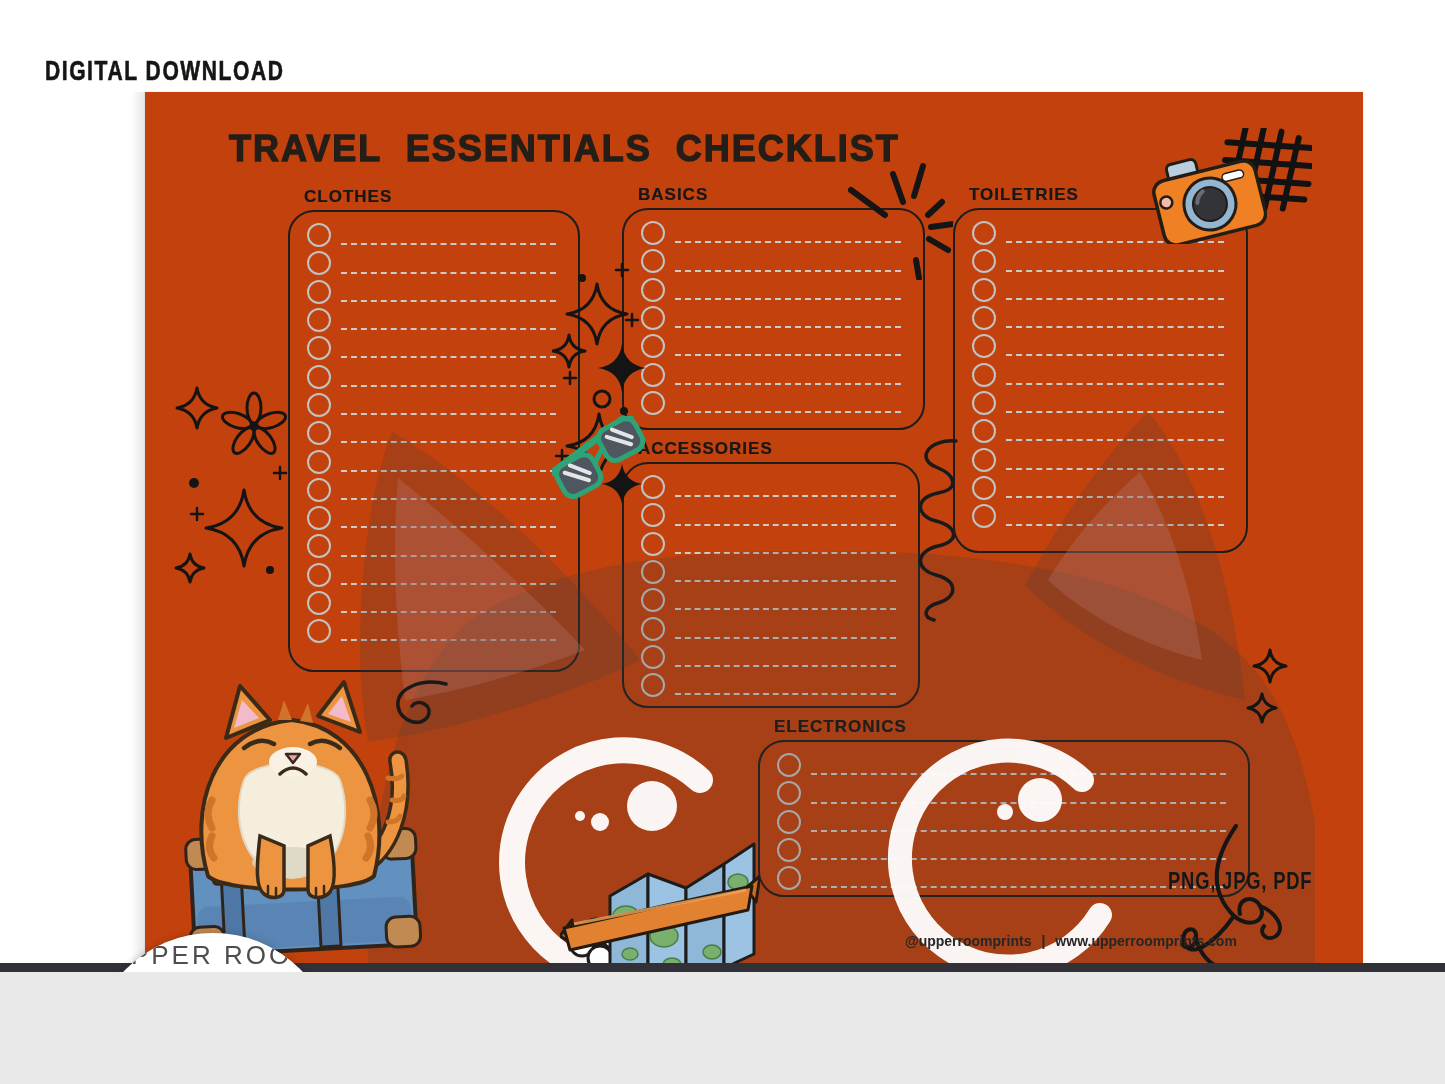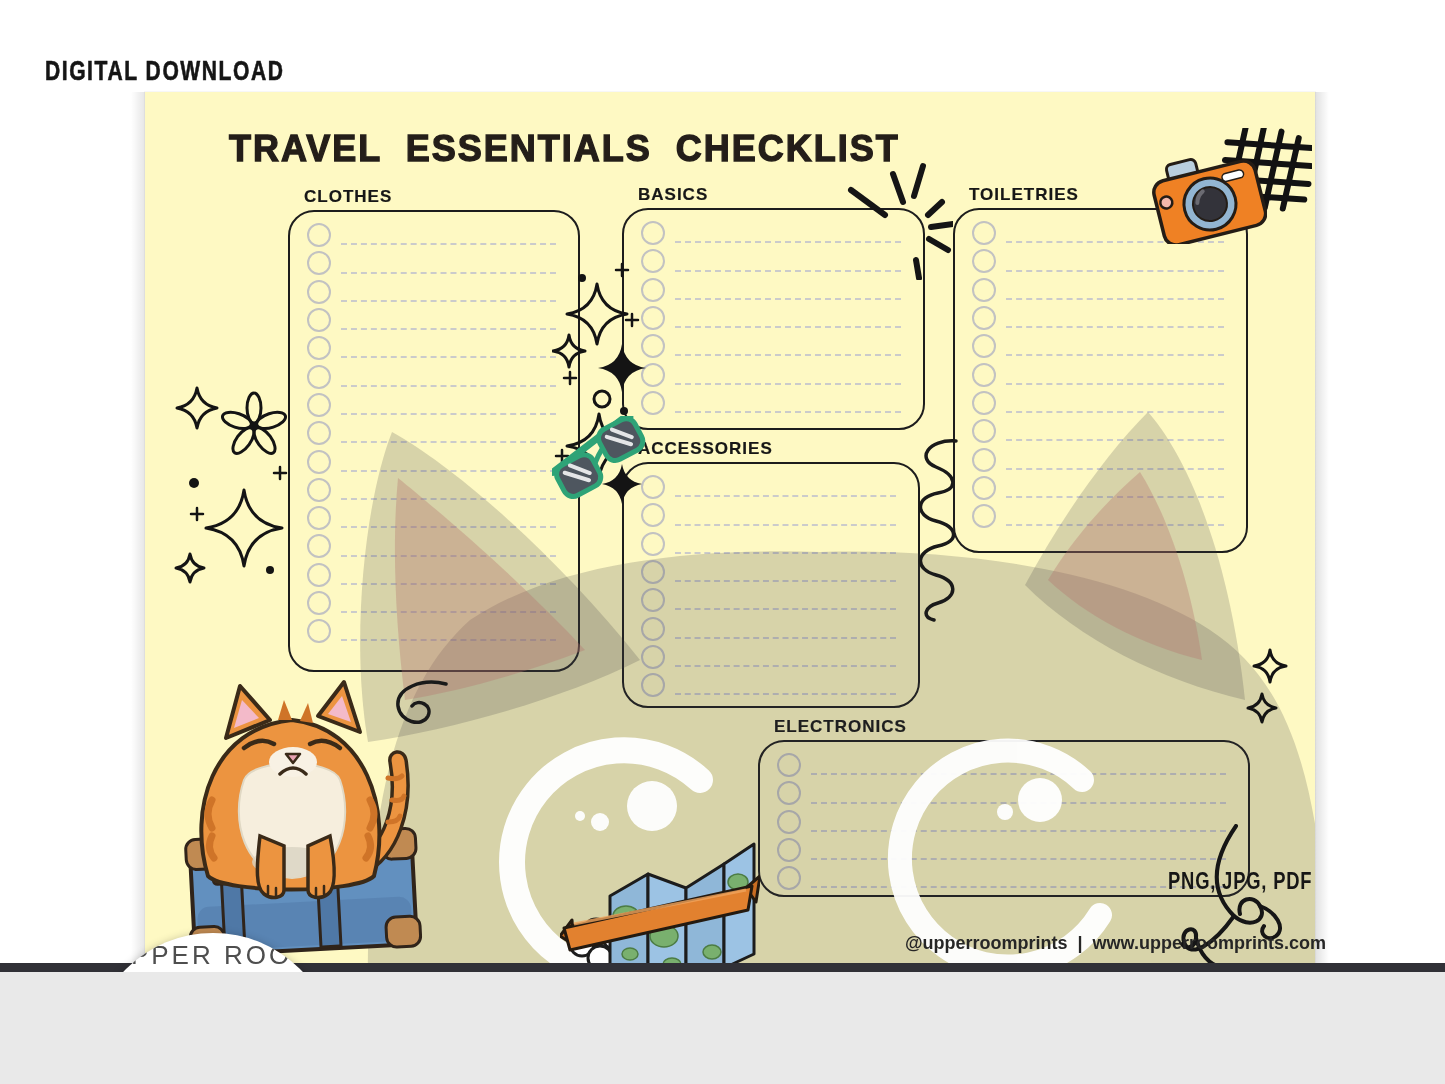--- a/index.html
+++ b/index.html
@@ -3,39 +3,39 @@
 <meta charset="utf-8">
 <style>
   html,body{margin:0;padding:0;background:#e9e9e9;}
   #canvas{position:relative;width:1445px;height:972px;overflow:hidden;background:#ffffff;
           font-family:"Liberation Sans",sans-serif;}
   
   .digital-badge{position:absolute;left:45px;top:56px;z-index:3;
     font-weight:bold;font-size:27px;letter-spacing:2px;color:#151515;
     transform:scaleX(0.78);transform-origin:left center;-webkit-text-stroke:0.6px #151515;}
   
-  .page{position:absolute;left:145px;top:92px;width:1170px;height:871px;background:#fef9c3;z-index:1;
-        box-shadow:0 0 0 1px rgba(0,0,0,0.03);}
+  .page{position:absolute;left:145px;top:92px;width:1170px;height:871px;background:#c2410c;z-index:1;
+        box-shadow:0 0 0 1px rgba(0,0,0,0.03);padding-left:48px;}
   .edge-shadow{position:absolute;top:92px;width:14px;height:871px;z-index:0;}
   .edge-shadow.left{left:131px;background:linear-gradient(to left,rgba(0,0,0,0.10),rgba(0,0,0,0));}
   .edge-shadow.right{left:1315px;background:linear-gradient(to right,rgba(0,0,0,0.12),rgba(0,0,0,0));}
   .page-title{position:absolute;left:84px;top:36px;font-size:36px;font-weight:bold;color:#241e19;
     letter-spacing:2px;word-spacing:12px;-webkit-text-stroke:1.3px #241e19;}
   
   .sec{position:absolute;left:var(--x);top:var(--y);width:var(--w);height:var(--h);}
   .sec-box{position:absolute;inset:0;border:2.5px solid #1d1d1d;border-radius:26px;background:transparent;}
   .sec-h{position:absolute;top:-30px;left:16px;font-size:24px;font-weight:bold;color:#171717;
     font-variant:small-caps;text-transform:lowercase;letter-spacing:1px;-webkit-text-stroke:0.2px #171717;}
   .rows{position:absolute;inset:0;padding-top:9px;overflow:hidden;}
   .check-row{display:flex;align-items:center;height:28.3px;padding:0 22px 0 17px;}
   .check-circle{width:20px;height:20px;border:2px solid #c2c2c2;border-radius:50%;flex:none;background:transparent;}
   .check-line{flex:1;height:0;border-bottom:2px dashed #cbcbcb;margin-left:10px;align-self:flex-end;margin-bottom:4px;}
   
   .page-footer{position:absolute;left:905px;top:933px;z-index:3;display:flex;gap:10px;
-    font-size:18px;font-weight:bold;color:#262626;}
+    font-size:14px;font-weight:bold;color:#262626;}
   .formats-note{position:absolute;left:1168px;top:868px;z-index:3;font-size:23px;font-weight:bold;
     letter-spacing:1px;color:#161616;transform:scaleX(0.8);transform-origin:left center;}
   
   .deco{position:absolute;z-index:3;pointer-events:none;}
   #watermark{position:absolute;left:145px;top:92px;z-index:2;pointer-events:none;}
   
   .banner{position:absolute;left:0;top:963px;width:1445px;height:97px;background:#313137;z-index:4;}
   .banner-title{position:absolute;left:388px;top:50%;transform:translateY(-53%) scale(0.74,1.08);
     transform-origin:left center;white-space:nowrap;font-size:70px;font-weight:bold;letter-spacing:3px;
     color:#f7f7f5;}

